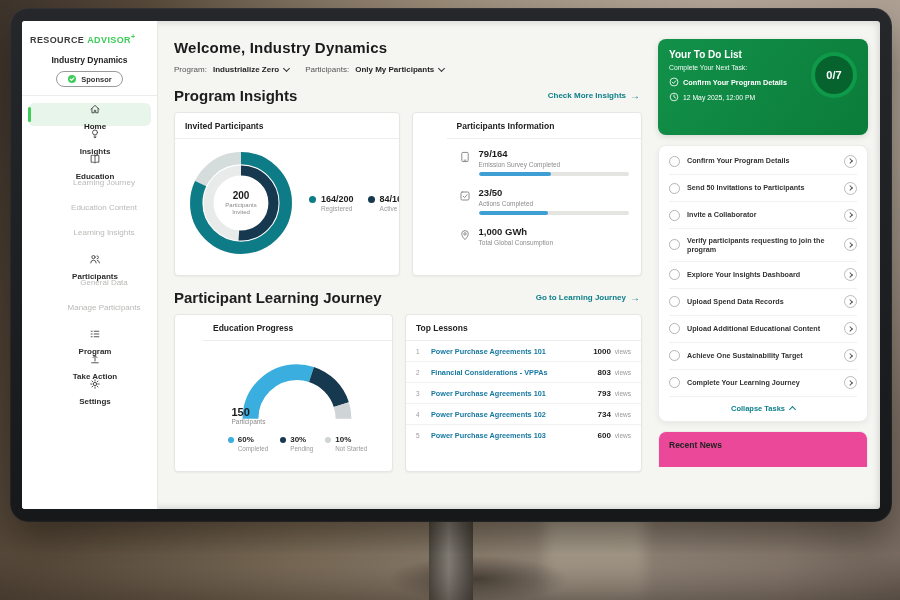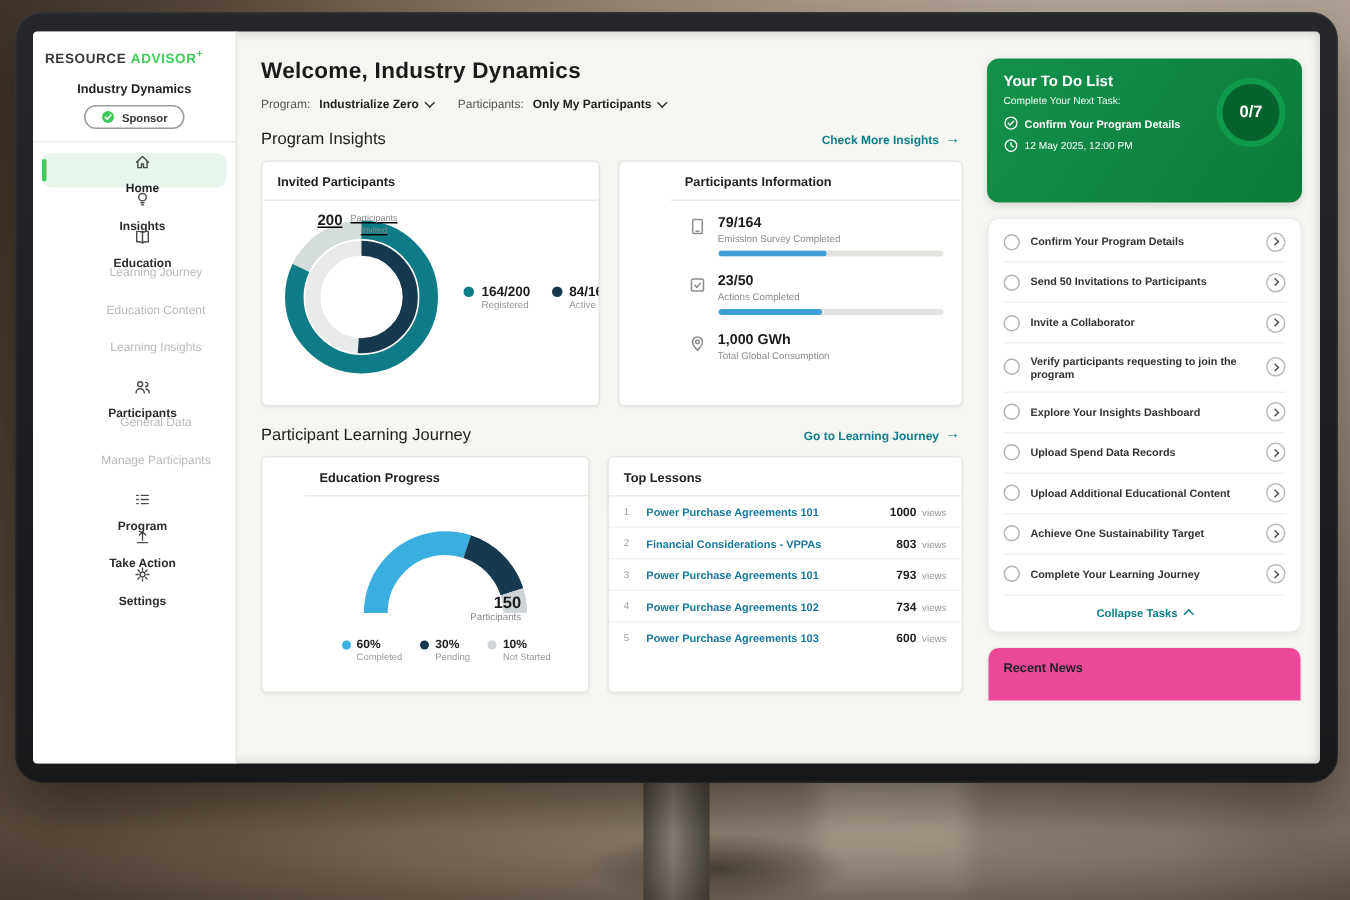--- a/index.html
+++ b/index.html
@@ -43,37 +43,37 @@
   .nav-ico svg{width:12px;height:12px;}
 
   
   .main{flex:1;min-width:0;padding:18px 12px 0 16px;}
   .welcome{font-size:15px;font-weight:bold;color:#1b1b1b;letter-spacing:.2px;}
   .filters{display:flex;align-items:center;gap:6px;margin-top:9px;font-size:8px;color:#555;}
   .f-select{display:flex;align-items:center;gap:5px;background:none;border:none;font-weight:bold;font-size:8px;color:#1f1f1f;
     cursor:pointer;font-family:inherit;margin-right:10px;}
   .chev{width:5px;height:5px;border-right:1.2px solid #333;border-bottom:1.2px solid #333;transform:rotate(45deg);margin-top:-3px;}
   .sec-head{display:flex;justify-content:space-between;align-items:center;margin:13px 2px 8px 0;}
-  .sec-title{font-size:11px;font-weight:normal;color:#1d1d1d;}
+  .sec-title{font-size:15px;font-weight:bold;color:#1d1d1d;}
   .sec-link{display:flex;align-items:center;gap:4px;font-size:8px;font-weight:bold;color:#0c7f8a;text-decoration:none;cursor:pointer;justify-content:space-between;}
   .sec-link .arrow{font-size:10px;line-height:1;}
   .cards-row{display:flex;gap:12px;}
   .card{background:#fff;border:1px solid #e6e6e2;border-radius:4px;box-shadow:0 1px 2px rgba(0,0,0,.05);overflow:hidden;}
   .card-title{font-size:8.5px;font-weight:bold;color:#222;padding:8px 10px 7px;border-bottom:1px solid #ededeb;}
 
   .invited-card{flex:1.15;height:164px;}
   .invited-body{display:flex;align-items:center;gap:12px;padding:8px 10px;}
   .donut-wrap{position:relative;width:112px;height:112px;flex:none;}
   .donut{width:112px;height:112px;}
   .donut circle{fill:none;}
   .d-track-outer{stroke:#d4dcdc;stroke-width:11;}
   .d-track-inner{stroke:#e9ebeb;stroke-width:9;}
   #donut-outer{stroke-width:11;}
   #donut-inner{stroke-width:9;}
-  .donut-center{position:absolute;inset:0;display:flex;justify-content:center;text-align:center;text-decoration:underline;}
+  .donut-center{position:absolute;inset:0;display:flex;flex-direction:column;align-items:center;justify-content:center;text-align:center;}
   .donut-center .val{font-size:10px;font-weight:bold;color:#1c1c1c;}
   .donut-center .lab{font-size:6px;color:#8a8a8a;width:42px;line-height:1.25;margin-top:1px;}
   .d-legend{display:flex;flex-direction:row;gap:14px;}
   .leg-item{display:flex;align-items:flex-start;gap:5px;}
   .leg-dot{width:7px;height:7px;border-radius:50%;margin-top:2px;flex:none;}
   .leg-val{font-size:9px;font-weight:bold;color:#1c1c1c;}
   .leg-sub{font-size:6.5px;color:#999;margin-top:1px;}
 
   .info-card{flex:1;height:164px;padding-left:34px;}
   .info-rows{padding:9px 12px;}
@@ -82,21 +82,21 @@
   .info-ico svg{width:12px;height:12px;}
   .info-body{flex:1;min-width:0;}
   .info-value{font-size:9.5px;font-weight:bold;color:#1b1b1b;}
   .info-label{font-size:6.5px;color:#8c8c8c;margin-top:2px;}
   .info-bar{margin-top:4px;height:4px;border-radius:2px;background:#e4e4e1;overflow:hidden;}
   .info-fill{height:100%;border-radius:2px;background:#3d9fd3;}
 
   .education-card{flex:.9;height:158px;padding-left:28px;}
   .gauge-wrap{position:relative;width:132px;height:74px;margin:10px auto 0;}
   .gauge{width:132px;height:74px;}
-  .gauge-center{position:absolute;left:0;right:16px;bottom:0;text-align:right;}
+  .gauge-center{position:absolute;left:0;right:16px;bottom:0;text-align:left;}
   .gauge-center .val{font-size:11px;font-weight:bold;color:#1b1b1b;}
   .gauge-center .lab{font-size:6.5px;color:#8a8a8a;}
   .edu-legend{display:flex;gap:12px;padding:10px 10px 0;justify-content:center;}
   .edu-leg-item{display:flex;align-items:flex-start;gap:4px;}
   .edu-dot{width:6px;height:6px;border-radius:50%;margin-top:2px;flex:none;}
   .edu-val{font-size:8px;font-weight:bold;color:#1c1c1c;}
   .edu-lab{font-size:6.3px;color:#999;margin-top:1px;}
 
   .lessons-card{flex:1.12;height:158px;}
   .lesson-row{display:flex;align-items:center;padding:5.5px 10px;border-bottom:1px solid #f1f1ef;}

